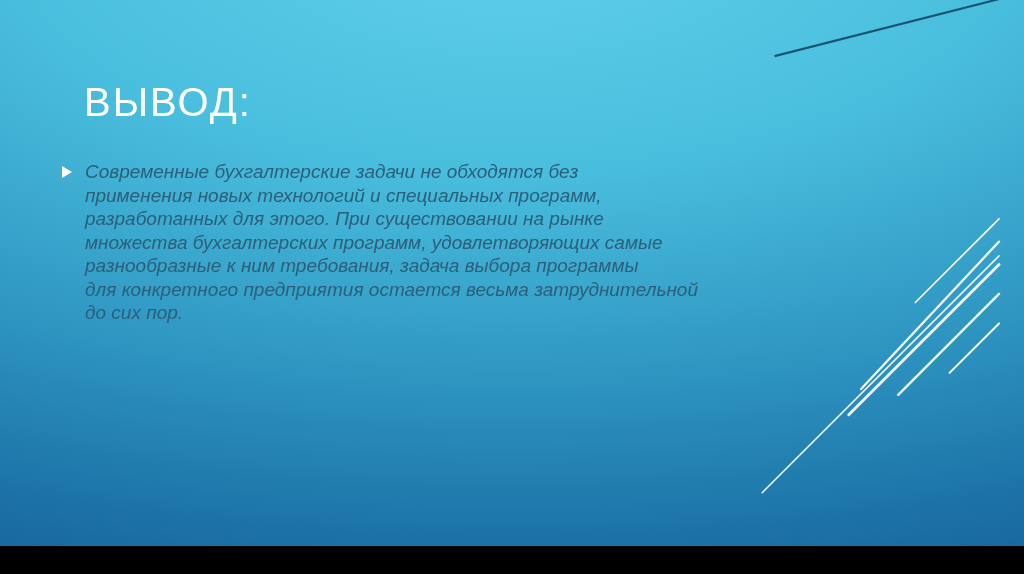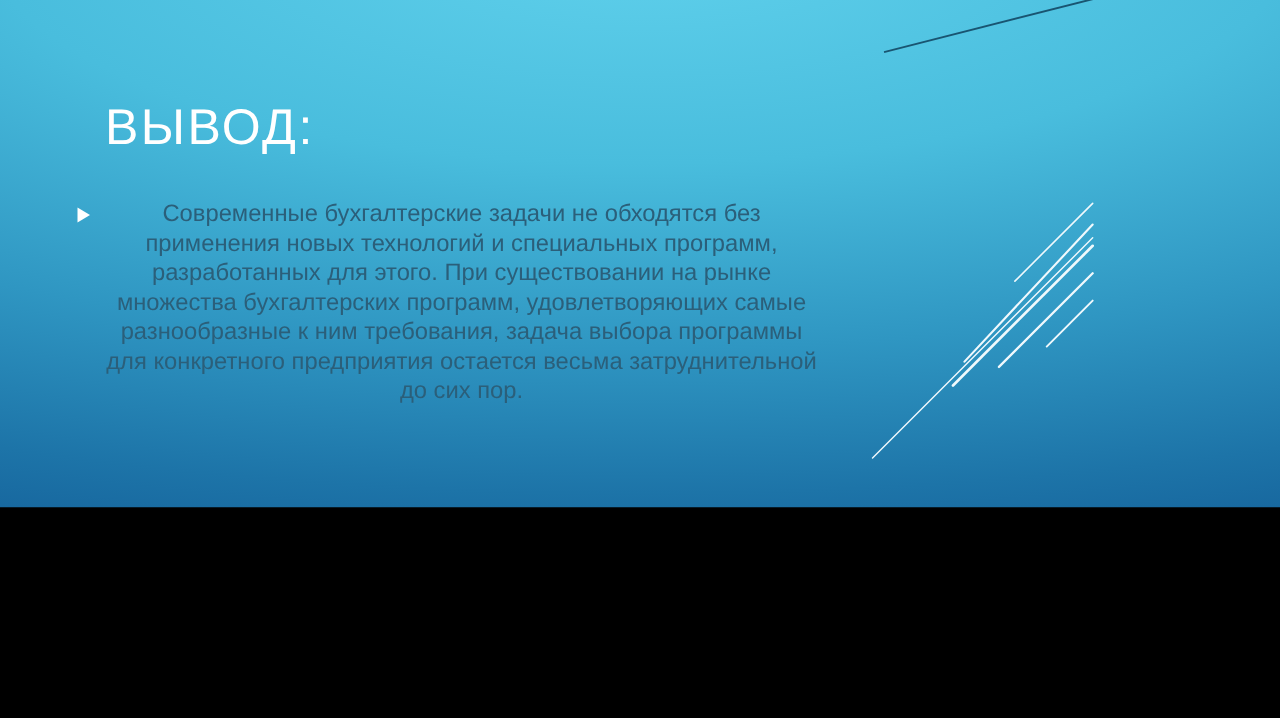--- a/index.html
+++ b/index.html
@@ -8,31 +8,30 @@
     --background-bottom:#135e98;
     --title-text:#ffffff;
     --body-text:#2b5f7a;
     --bullet-marker:#ffffff;
     --decor-line-light:#f0f9fd;
     --decor-line-dark:#10425e;
   }
   html,body{margin:0;padding:0;background:#000;}
   .slide{
     position:relative;
-    width:1024px;height:406px;
+    width:1024px;height:546px;
     overflow:hidden;
     font-family:"Liberation Sans","DejaVu Sans",sans-serif;
     background:
       radial-gradient(ellipse 150% 130% at 50% -12%,
         var(--background-top,#60d1ec) 0%,
         #49bddd 34%,
         var(--background-mid,#2f96c2) 62%,
         #1d74a8 84%,
         var(--background-bottom,#135e98) 100%);
-    text-align: center;
   }
   .decor-lines{
     position:absolute;inset:0;width:100%;height:100%;
     pointer-events:none;
   }
   .slide-title{
     position:absolute;left:84px;top:80px;margin:0;
     font-size:40px;font-weight:300;letter-spacing:2px;
     color:var(--title-text,#fff);
     text-transform:uppercase;
@@ -48,20 +47,21 @@
     border-left:10px solid var(--bullet-marker,#fff);
     border-top:6px solid transparent;
     border-bottom:6px solid transparent;
   }
   .bullet-text{
     margin:0;
     font-size:19px;line-height:23.5px;
     color:var(--body-text,#2b5f7a);
     white-space:pre-line;
     max-width:700px;
+    font-style:italic;
   }
 </style>
 </head>
 <body>
 
 <div class="slide">
 
   <svg class="decor-lines" viewBox="0 0 1024 574" xmlns="http://www.w3.org/2000/svg" aria-hidden="true">
 
     <g>

